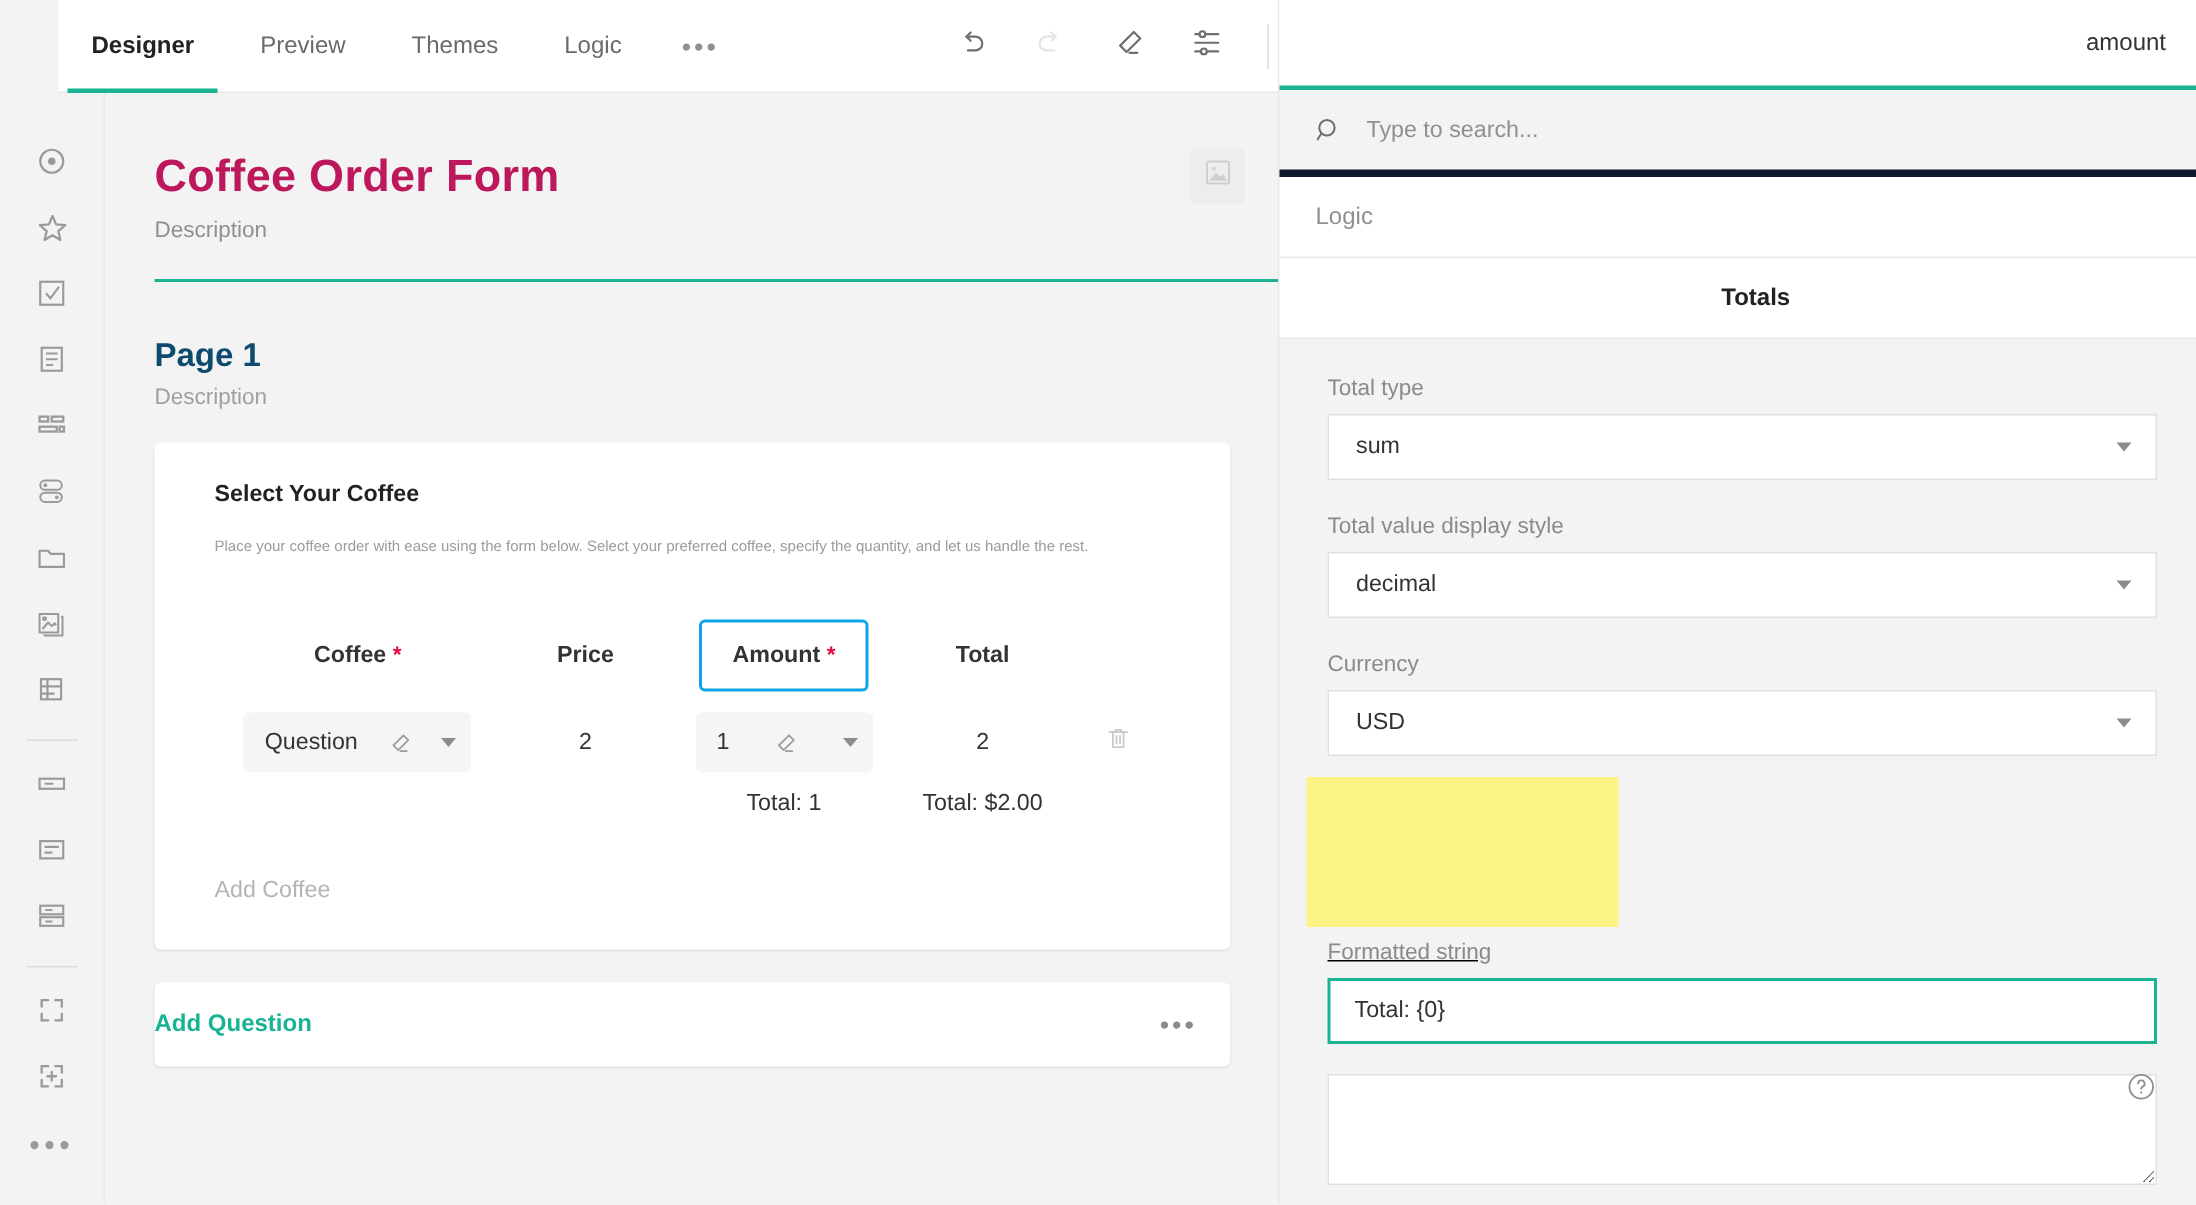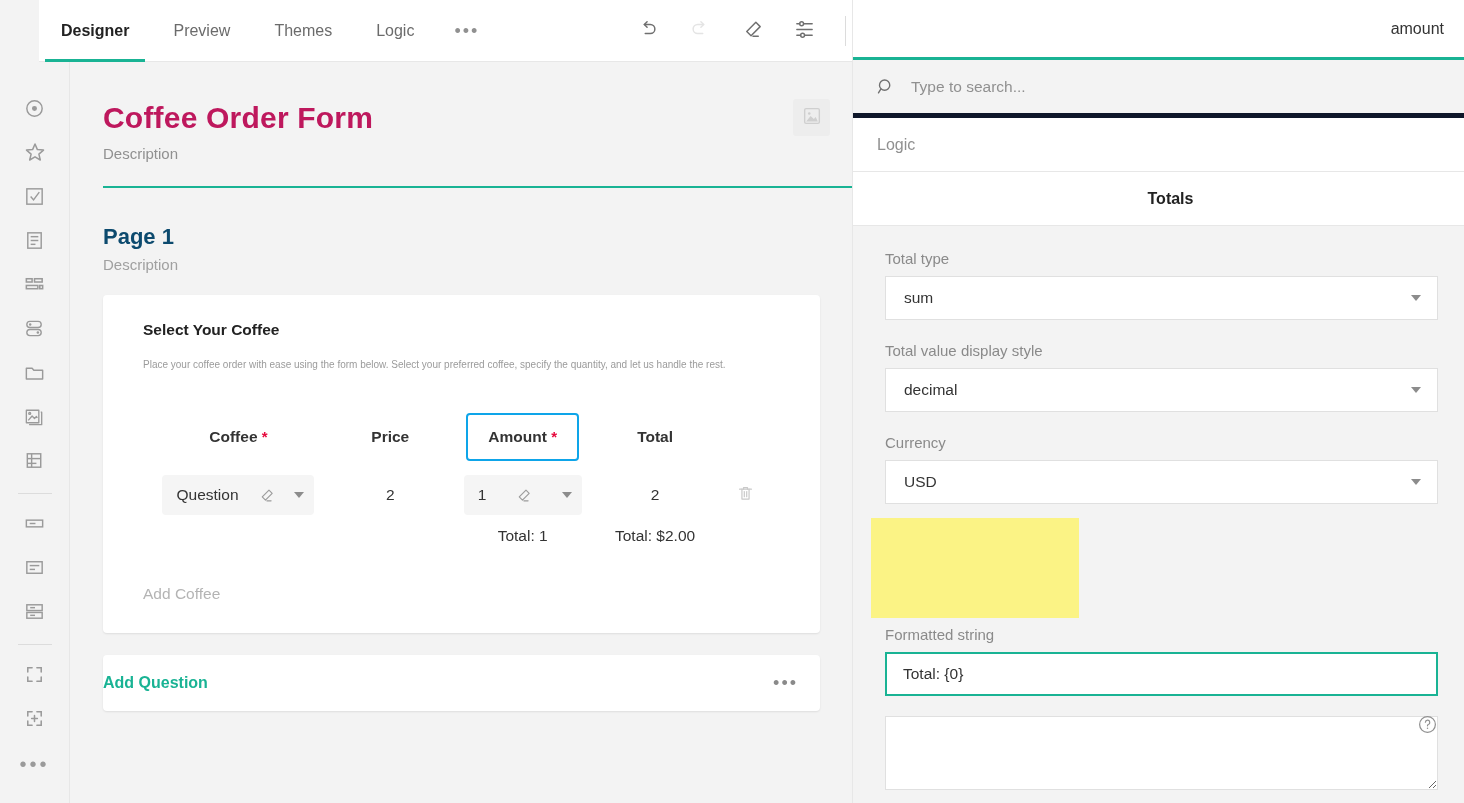--- a/index.html
+++ b/index.html
@@ -543,21 +543,21 @@
       </div>
 
       <div class="field">
         <label class="flabel">Currency</label>
         <div class="fselect">
           <span>USD</span>
           <span class="caret"></span>
         </div>
       </div>
 
-      <div class="field hl-field" style="margin-bottom:20px;">
+      <div class="field hl-field" style="margin-bottom:20px;text-decoration:underline;">
         <div class="hl" style="left:-14px; top:-8px; width:208px; height:100px;"></div>
         <label class="flabel">Formatted string</label>
         <input class="finput" type="text" value="Total: {0}" style="">
       </div>
 
       <div class="field">
         <span class="help-icon">
           <svg width="21" height="21" viewBox="0 0 24 24" fill="none" stroke="#909090" stroke-width="1.4">
             <circle cx="12" cy="12" r="9"></circle>
             <path d="M9.6 9.4a2.5 2.5 0 1 1 3.2 2.6c-.6.3-.8.8-.8 1.5" stroke-linecap="round"></path>

